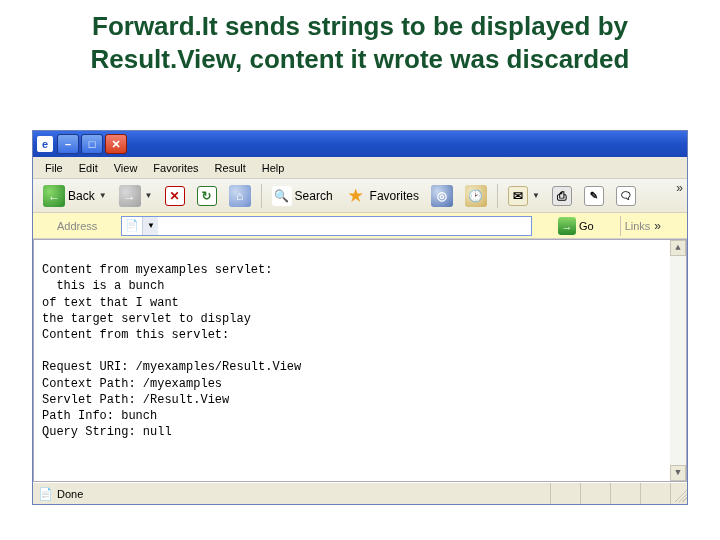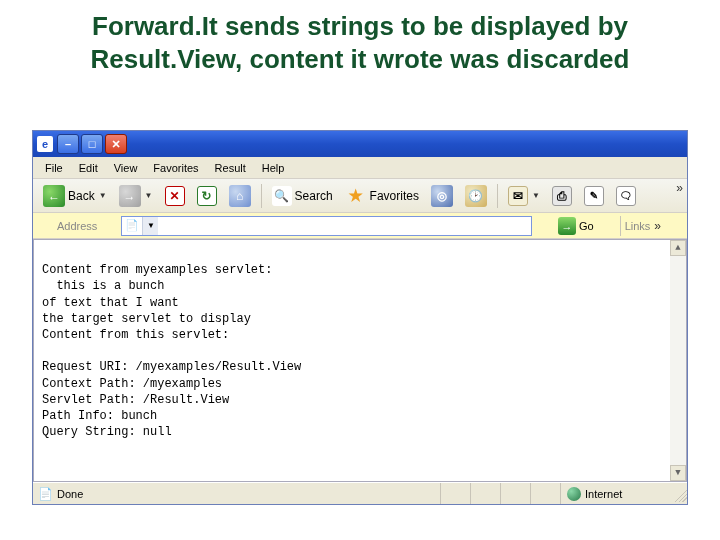--- a/index.html
+++ b/index.html
@@ -329,20 +329,16 @@
 
   <div class="statusbar">
     <div class="pane left">
       <div class="ic-done">📄</div>
       <span>Done</span>
     </div>
     <div class="pane fixed"></div>
     <div class="pane fixed"></div>
     <div class="pane fixed"></div>
     <div class="pane fixed"></div>
-    <div class="pane zone">
-      <div class="ic-globe"></div>
-      <span>Internet</span>
-    </div>
     <div class="resize-grip"></div>
   </div>
 
 </div>
 
 </body></html>

